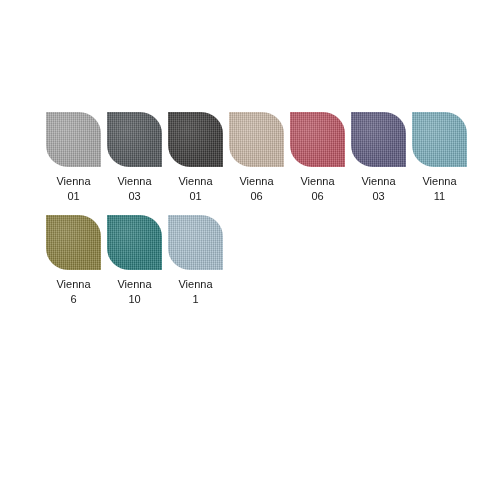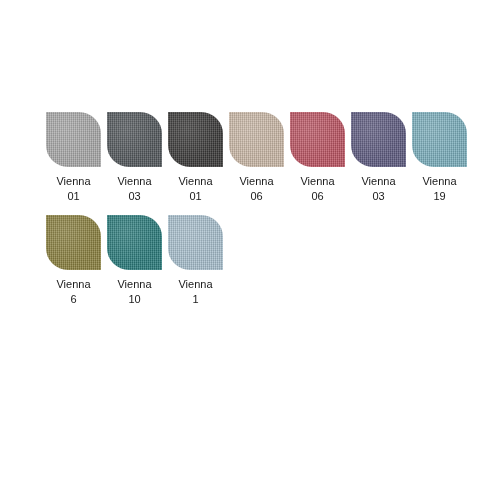--- a/index.html
+++ b/index.html
@@ -148,21 +148,21 @@
           <span class="code">03</span>
         </div>
       </div>
       <div class="swatch-cell">
         <div class="swatch-chip" style="background-color: rgb(124, 175, 189);">
           <div class="weave"></div>
           <div class="sheen"></div>
         </div>
         <div class="swatch-label" style="color: rgb(26, 26, 26);">
           <span class="name">Vienna</span>
-          <span class="code">19</span>
+          <span class="code">11</span>
         </div>
       </div>
     </div>
     <div class="swatch-row">
       <div class="swatch-cell">
         <div class="swatch-chip" style="background-color: rgb(139, 129, 64);">
           <div class="weave"></div>
           <div class="sheen"></div>
         </div>
         <div class="swatch-label" style="color: rgb(26, 26, 26);">

